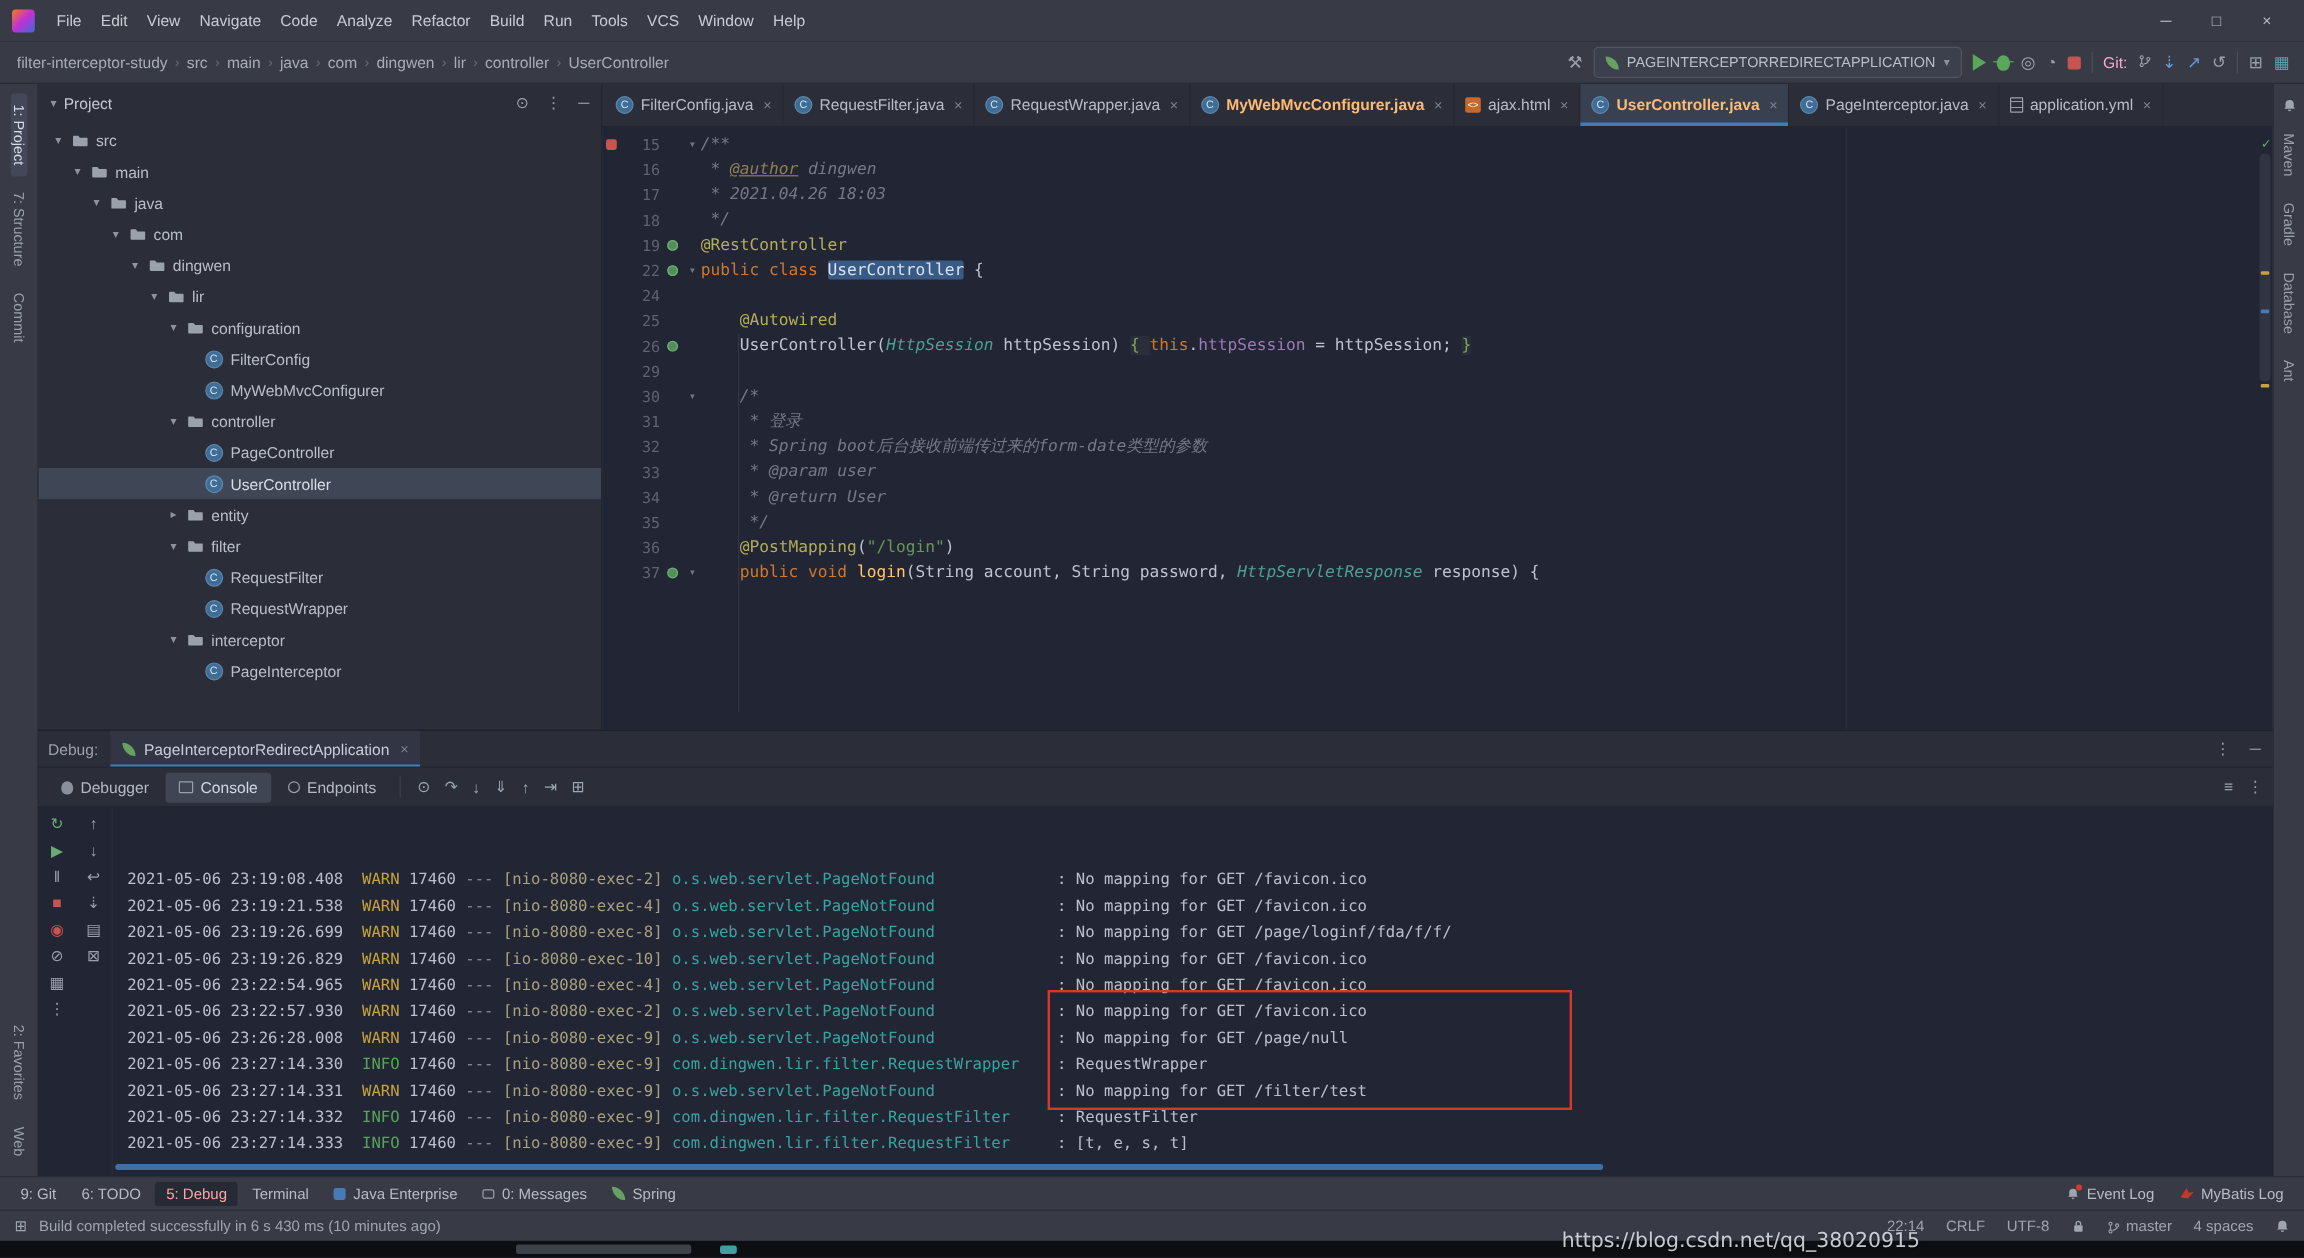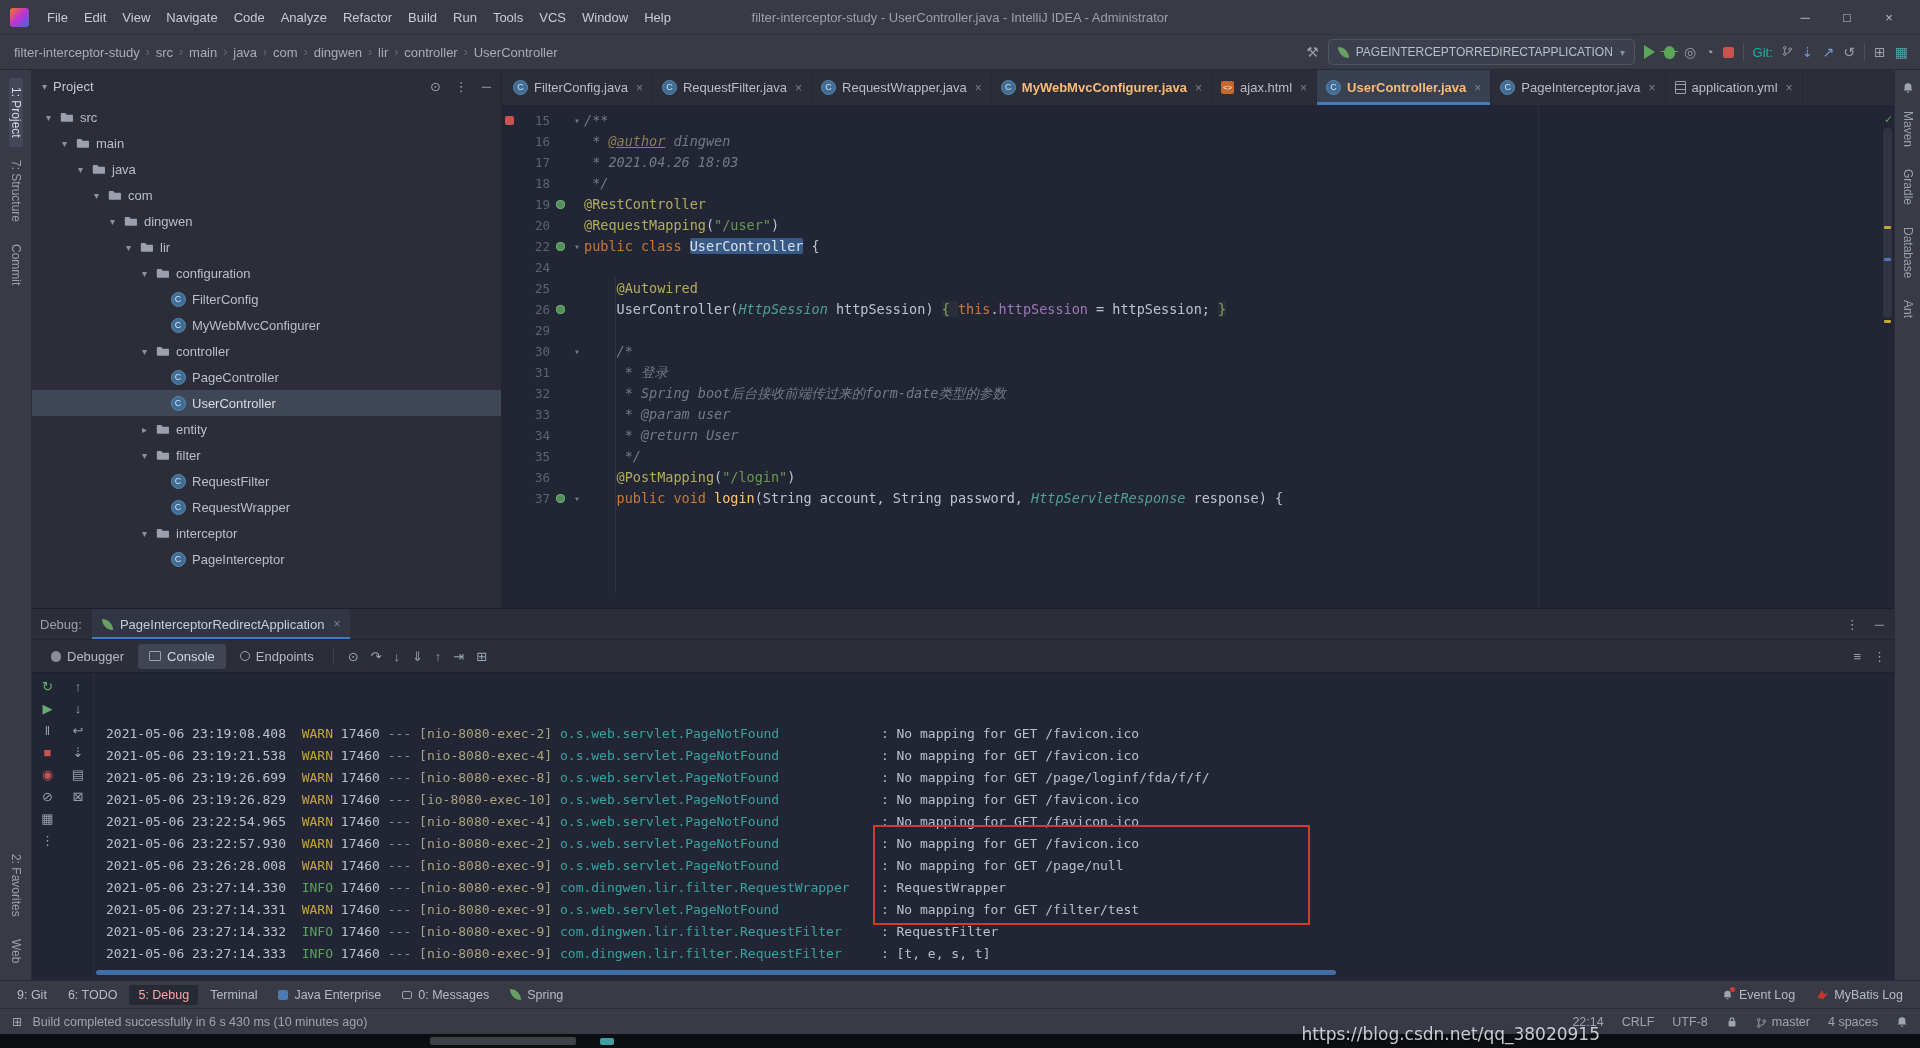--- a/index.html
+++ b/index.html
@@ -24,21 +24,21 @@
   .tb-ico { font-size:14px; color:#9aa0ab; line-height:1; }
   .tb-ico.blue { color:#6a9ad8; } .tb-ico.teal { color:#58a0a8; }
   .tb-sep { width:1px; height:18px; background:#4a4e58; }
   .run-combo { display:flex; align-items:center; gap:7px; background:#3c404c; border:1px solid #50545f; border-radius:4px; height:26px; padding:0 9px; color:#b9bfca; font-size:12px; }
   .leaf { width:11px; height:11px; background:#68a063; border-radius:0 100% 0 100%; display:inline-block; flex:none; }
   .combo-arrow { color:#8a909b; font-size:10px; }
   .play-ico { width:0; height:0; border-left:11px solid #5ca65c; border-top:7px solid transparent; border-bottom:7px solid transparent; }
   .stop-ico { width:11px; height:11px; background:#c75450; border-radius:2px; }
   .bug-ico { width:11px; height:13px; background:#5ca65c; border-radius:50% 50% 45% 45%; position:relative; }
   .bug-ico::before { content:""; position:absolute; left:-3px; right:-3px; top:5px; border-top:1px solid #5ca65c; }
-  .git-label { color:#14b8a6; }
+  .git-label { color:#f9a8d4; }
 
   
   .main { flex:1; display:flex; min-height:0; }
   .stripe { flex:none; background:#383b46; display:flex; flex-direction:column; align-items:center; padding:8px 0; gap:4px; }
   .stripe.left { width:32px; border-right:1px solid #2b2e37; }
   .stripe.right { width:26px; border-left:1px solid #2b2e37; }
   .vlabel { writing-mode:vertical-rl; font-size:12px; color:#9aa0ab; padding:9px 0; cursor:default; white-space:nowrap; }
   .vlabel.active { color:#d7dbe2; background:#434858; border-radius:3px; }
   .stripe .spacer { margin-top:auto; }
   .stripe-ico { font-size:13px; color:#9aa0ab; padding:4px 0; }
@@ -169,21 +169,20 @@
         <span class="menu-item">Code</span>
         <span class="menu-item">Analyze</span>
         <span class="menu-item">Refactor</span>
         <span class="menu-item">Build</span>
         <span class="menu-item">Run</span>
         <span class="menu-item">Tools</span>
         <span class="menu-item">VCS</span>
         <span class="menu-item">Window</span>
         <span class="menu-item">Help</span>
       </nav>
-    <span class="win-title">filter-interceptor-study - UserController.java - IntelliJ IDEA - Administrator</span>
     <span class="win-controls">
         <span class="win-btn">─</span>
         <span class="win-btn">□</span>
         <span class="win-btn">×</span>
       </span>
   </header>
 
   <div class="toolbar">
     <div class="crumbs">
         <span class="crumb">filter-interceptor-study</span>
@@ -462,21 +461,20 @@
           <div class="code-area">
             <div class="code-scroll">
               <div class="wrap-guide"></div>
               <div class="iguide" style="left:113px;top:172px;height:315px"></div>
               <div>
                   <div class="code-row"><span class="g-bm"><span class="bm-ico"></span></span><span class="g-num">15</span><span class="g-ico"></span><span class="g-fold">▾</span><span class="code-text"><span class="c-cmt">/**</span></span></div>
                   <div class="code-row"><span class="g-bm"></span><span class="g-num">16</span><span class="g-ico"></span><span class="g-fold"></span><span class="code-text"><span class="c-cmt"> * </span><span class="c-tag">@author</span><span class="c-cmt"> dingwen</span></span></div>
                   <div class="code-row"><span class="g-bm"></span><span class="g-num">17</span><span class="g-ico"></span><span class="g-fold"></span><span class="code-text"><span class="c-cmt"> * 2021.04.26 18:03</span></span></div>
                   <div class="code-row"><span class="g-bm"></span><span class="g-num">18</span><span class="g-ico"></span><span class="g-fold"></span><span class="code-text"><span class="c-cmt"> */</span></span></div>
                   <div class="code-row"><span class="g-bm"></span><span class="g-num">19</span><span class="g-ico"><span class="bean-ico"></span></span><span class="g-fold"></span><span class="code-text"><span class="c-ann">@RestController</span></span></div>
-                  <div class="code-row"><span class="g-bm"></span><span class="g-num">20</span><span class="g-ico"></span><span class="g-fold"></span><span class="code-text"><span class="c-ann">@RequestMapping</span><span class="c-pln">(</span><span class="c-str">"/user"</span><span class="c-pln">)</span></span></div>
                   <div class="code-row"><span class="g-bm"></span><span class="g-num">22</span><span class="g-ico"><span class="bean-ico"></span></span><span class="g-fold">▾</span><span class="code-text"><span class="c-kw">public class </span><span class="c-hl">UserController</span><span class="c-pln"> {</span></span></div>
                   <div class="code-row"><span class="g-bm"></span><span class="g-num">24</span><span class="g-ico"></span><span class="g-fold"></span><span class="code-text"></span></div>
                   <div class="code-row"><span class="g-bm"></span><span class="g-num">25</span><span class="g-ico"></span><span class="g-fold"></span><span class="code-text"><span class="c-pln">    </span><span class="c-ann">@Autowired</span></span></div>
                   <div class="code-row"><span class="g-bm"></span><span class="g-num">26</span><span class="g-ico"><span class="bean-ico"></span></span><span class="g-fold"></span><span class="code-text"><span class="c-pln">    UserController(</span><span class="c-type">HttpSession</span><span class="c-pln"> httpSession) </span><span class="c-fold">{ </span><span class="c-kw">this</span><span class="c-pln">.</span><span class="c-field">httpSession</span><span class="c-pln"> = httpSession; </span><span class="c-fold">}</span></span></div>
                   <div class="code-row"><span class="g-bm"></span><span class="g-num">29</span><span class="g-ico"></span><span class="g-fold"></span><span class="code-text"></span></div>
                   <div class="code-row"><span class="g-bm"></span><span class="g-num">30</span><span class="g-ico"></span><span class="g-fold">▾</span><span class="code-text"><span class="c-cmt">    /*</span></span></div>
                   <div class="code-row"><span class="g-bm"></span><span class="g-num">31</span><span class="g-ico"></span><span class="g-fold"></span><span class="code-text"><span class="c-cmt">     * 登录</span></span></div>
                   <div class="code-row"><span class="g-bm"></span><span class="g-num">32</span><span class="g-ico"></span><span class="g-fold"></span><span class="code-text"><span class="c-cmt">     * Spring boot后台接收前端传过来的form-date类型的参数</span></span></div>
                   <div class="code-row"><span class="g-bm"></span><span class="g-num">33</span><span class="g-ico"></span><span class="g-fold"></span><span class="code-text"><span class="c-cmt">     * @param user</span></span></div>
                   <div class="code-row"><span class="g-bm"></span><span class="g-num">34</span><span class="g-ico"></span><span class="g-fold"></span><span class="code-text"><span class="c-cmt">     * @return User</span></span></div>

